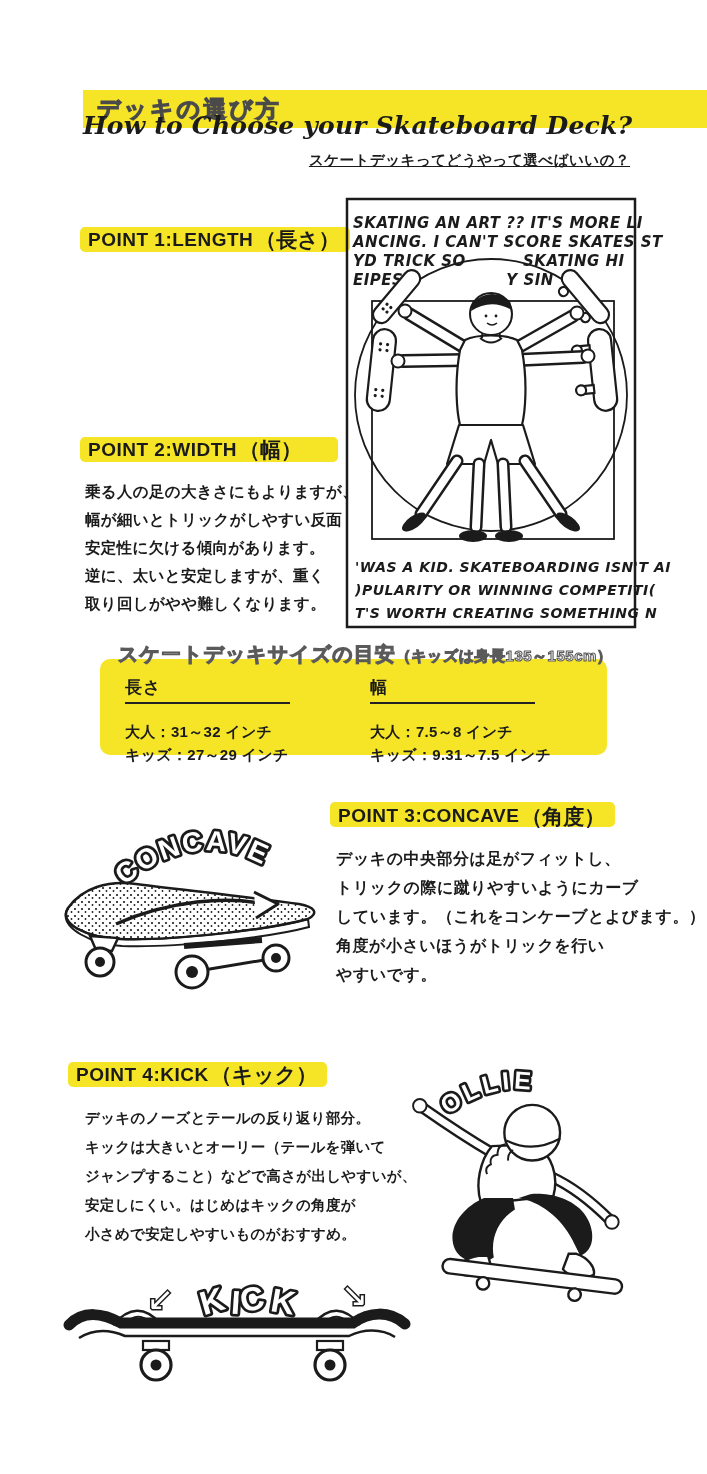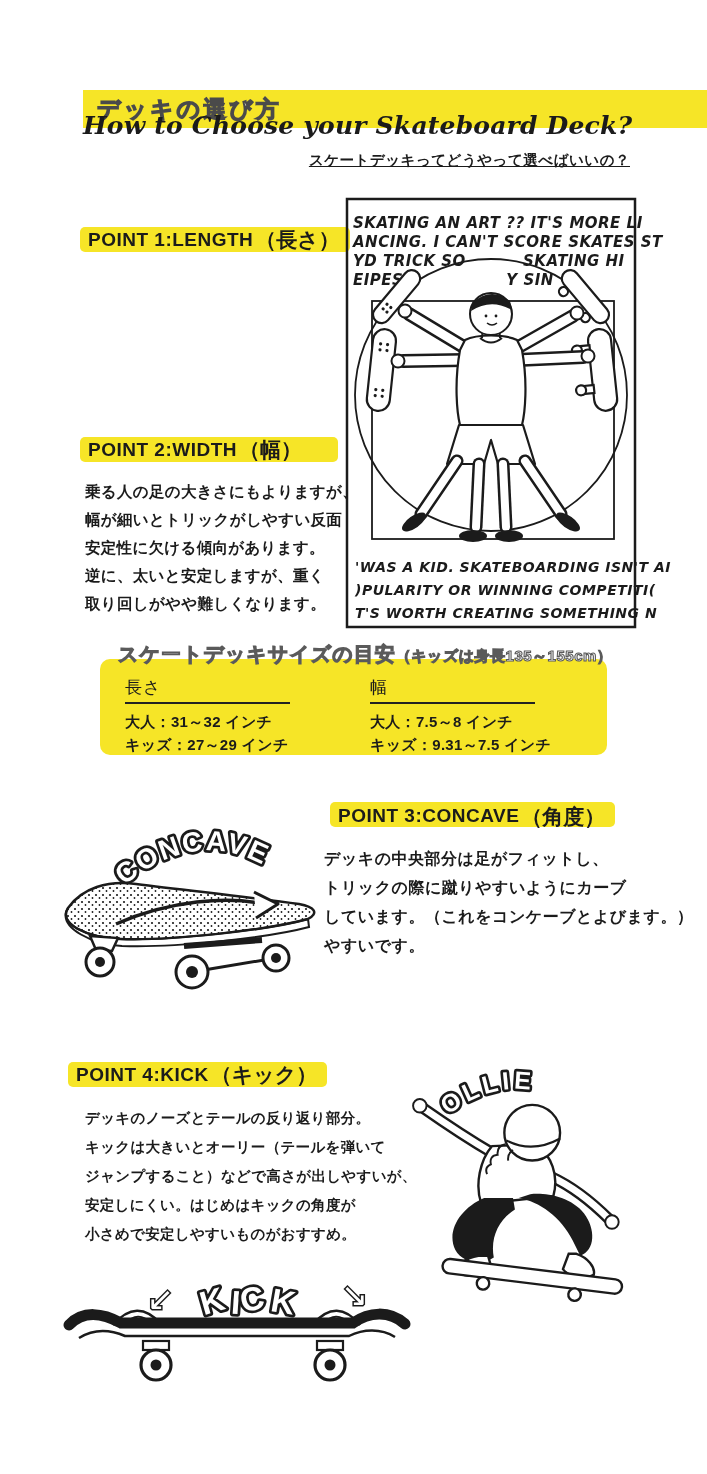--- a/index.html
+++ b/index.html
@@ -23,34 +23,34 @@
   .pt-head .jp{ font-size:21px; font-weight:800; margin-left:2px; line-height:1; }
   .p1h{ left:80px; top:227px; }
   .p2h{ left:80px; top:437px; padding-right:36px; }
   .p3h{ left:330px; top:802px;align-items:flex-end; }
   .p4h{ left:68px; top:1062px;text-align:right; }
 
   
   .pt-body{ position:absolute; font-weight:600; white-space:nowrap; }
   .p1b{ left:85px; top:260px; font-size:15.5px; line-height:31px; letter-spacing:0.3px; }
   .p2b{ left:85px; top:478px; font-size:15.5px; line-height:28px; letter-spacing:0.3px; }
-  .p3b{ left:324px; top:844px; font-size:16px;   line-height:29px; letter-spacing:0.5px; }
+  .p3b{ left:336px; top:844px; font-size:16px;   line-height:29px; letter-spacing:0.5px; }
   .p4b{ left:85px; top:1104px; font-size:14.5px; line-height:29px; letter-spacing:0.3px; }
 
   
   .size-box{ position:absolute; left:100px; top:659px; width:507px; height:96px;
              background:var(--yellow); border-radius:10px; }
   .size-title{ position:absolute; left:106px; top:641px; white-space:nowrap;
                color:#fff; -webkit-text-stroke:1.1px #5a5a5a; font-weight:bold;margin-left:12px; }
   .size-title .main{ font-size:20px; letter-spacing:1px; }
   .size-title .sub{ font-size:15px; letter-spacing:0.5px; }
   .size-col{ position:absolute; top:676px; width:225px; }
   .size-col.c1{ left:125px; } .size-col.c2{ left:370px; }
-  .size-head{ font-size:17px; font-weight:400; letter-spacing:1px; width:165px;
-              border-bottom:2.5px solid #222; padding-bottom:3px; margin-bottom:6px; }
+  .size-head{ font-size:17px; font-weight:700; letter-spacing:1px; width:165px;
+              border-bottom:2.5px solid #222; padding-bottom:3px; margin-bottom:16px; }
   .size-row{ font-size:15px; font-weight:700; line-height:23px; letter-spacing:0.3px; white-space:nowrap; }
 
   
   svg{ position:absolute; overflow:visible; }
   .vitruvian{ left:345px; top:197px; width:292px; height:432px; }
   .concave  { left:52px;  top:788px; width:285px; height:220px; }
   .ollie    { left:383px; top:1052px; width:260px; height:245px; }
   .kick     { left:55px;  top:1268px; width:365px; height:135px; }
   .hand{ font-family:"DejaVu Sans","Liberation Sans",sans-serif; font-style:italic; font-weight:bold; }
 </style>
@@ -224,20 +224,21 @@
   </svg>
 
   <div class="pt-head p3h">
     <span class="en">POINT 3:CONCAVE</span>
     <span class="jp">（角度）</span>
   </div>
   <div class="pt-body p3b">
     <div>デッキの中央部分は足がフィットし、</div>
     <div>トリックの際に蹴りやすいようにカーブ</div>
     <div>しています。（これをコンケーブとよびます。）</div>
+    <div>角度が小さいほうがトリックを行い</div>
     <div>やすいです。</div>
   </div>
 
   <div class="pt-head p4h">
     <span class="en">POINT 4:KICK</span>
     <span class="jp">（キック）</span>
   </div>
   <div class="pt-body p4b">
     <div>デッキのノーズとテールの反り返り部分。</div>
     <div>キックは大きいとオーリー（テールを弾いて</div>

